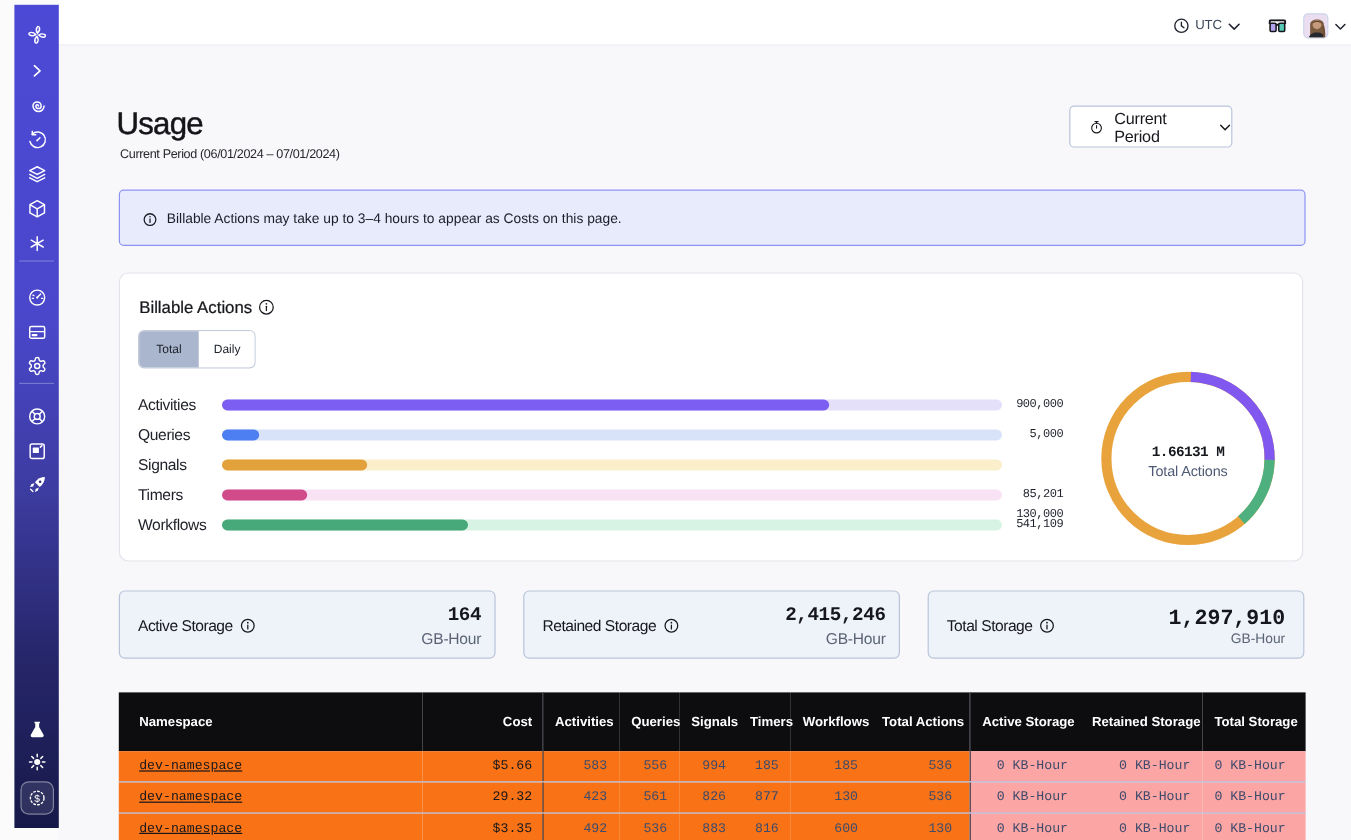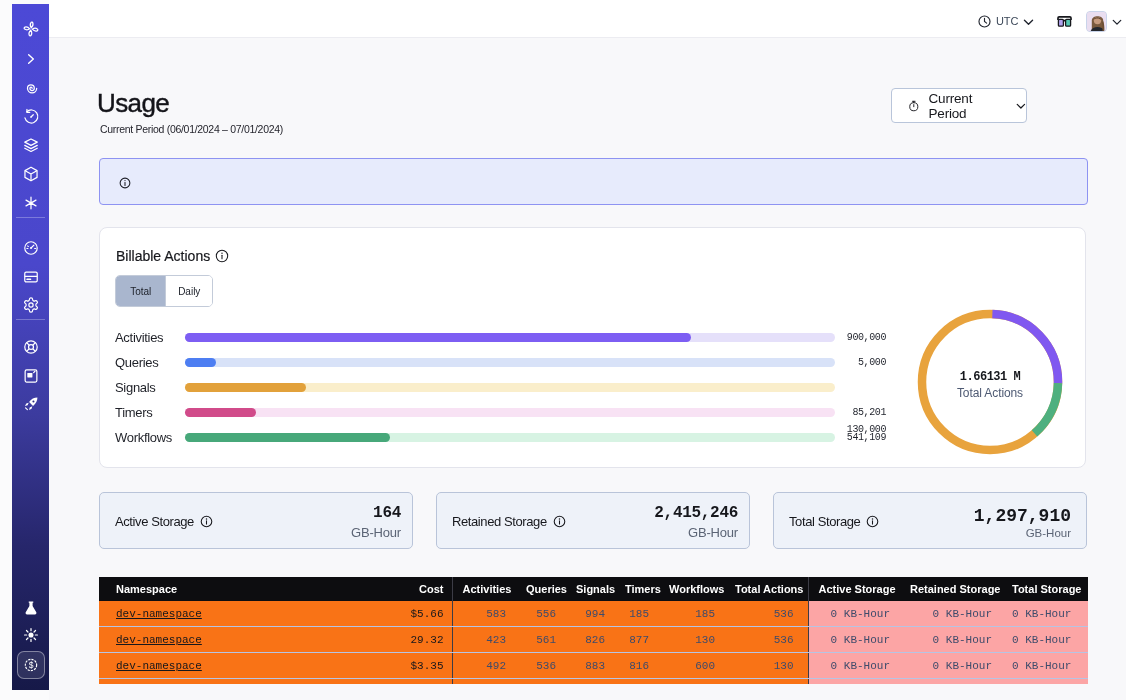--- a/index.html
+++ b/index.html
@@ -20,21 +20,21 @@
 .banner{box-sizing:border-box;background:#e7ebfc;border:1px solid #8e93f2;border-radius:4px;display:flex;align-items:center;font-size:11.5px;color:#1c1d27;}
 .card{background:#fff;border:1px solid #e3e4ec;border-radius:8px;}
 .scard{background:#eef2f9;border:1px solid #b9c4d9;border-radius:5px;}
 .lbl{font-size:13px;letter-spacing:-0.3px;color:#1f2128;line-height:15px;}
 .track{position:absolute;height:9px;border-radius:4.5px;}
 .fill{position:absolute;height:9px;border-radius:4.5px;left:0;top:0;}
 .barval{position:absolute;right:0;font-size:10px;letter-spacing:-0.4px;color:#1f222b;text-align:right;font-family:"Liberation Mono",monospace;line-height:12px;}
 
 table{border-collapse:collapse;table-layout:fixed;}
 #tbl{left:99px;top:577px;width:989px;font-size:11px;}
-#tbl th{background:#0d0d10;color:#fff;font-weight:bold;height:24px;padding:0 10px;white-space:nowrap;}
+#tbl th{background:#0d0d10;color:#fff;font-weight:bold;height:49px;padding:0 10px;white-space:nowrap;}
 #tbl td{height:25px;padding:0 10px;white-space:nowrap;border-bottom:1px solid #b6c4e4;background:#f97316;}
 #tbl td.st{background:#fca5a5;}
 #tbl .num{font-family:"Liberation Mono",monospace;color:#3e4b6b;text-align:right;}
 #tbl .dark{color:#16171c;}
 #tbl .vline{border-left:1px solid #3c3c46;}
 #tbl a{color:#16171c;font-family:"Liberation Mono",monospace;font-size:11px;}
 #tbl td:first-child,#tbl th:first-child{padding-left:17px;}
 #tbl td:nth-child(2),#tbl th:nth-child(2){padding-right:8px;}
 #tbl td:nth-child(8),#tbl th:nth-child(8){padding-right:14px;}
 #tbl td:last-child,#tbl th:last-child{padding-right:20px;}
@@ -138,20 +138,21 @@
 <svg style="margin-left:12px;" width="11" height="12" viewBox="0 0 12 12" fill="none" stroke="#17181d" stroke-width="1.5">
       <path d="M1.5 4l4.5 4.5L10.5 4" stroke-linecap="round" stroke-linejoin="round"></path>
     </svg>
 </div>
 <div class="abs banner" style="left:99px;top:158px;width:989px;height:47px;padding-left:19px;padding-top:2px;gap:8px;">
 <svg width="12" height="12" viewBox="0 0 16 16" fill="none" stroke="#1b1c25" stroke-width="1.4">
       <circle cx="8" cy="8" r="6.5"></circle>
       <path d="M8 7.2v4" stroke-linecap="round"></path>
       <circle cx="8" cy="4.8" r="0.8" fill="#1b1c25" stroke="none"></circle>
     </svg>
+<span>Billable Actions may take up to 3–4 hours to appear as Costs on this page.</span>
 </div>
 <div class="abs card" id="bcard" style="left:99px;top:227px;width:985px;height:239px;"></div>
 <div class="abs" style="left:116px;top:249px;font-size:14px;color:#17181d;display:flex;align-items:center;gap:5px;line-height:14px;-webkit-text-stroke:0.2px #17181d;">Billable Actions
 <svg width="14" height="14" viewBox="0 0 16 16" fill="none" stroke="#17181d" stroke-width="1.2">
       <circle cx="8" cy="8" r="6.5"></circle>
       <path d="M8 7.2v4" stroke-linecap="round"></path>
       <circle cx="8" cy="4.8" r="0.8" fill="#17181d" stroke="none"></circle>
     </svg>
 </div>
 <div class="abs" id="toggle" style="left:115px;top:275px;width:96px;height:30px;border:1px solid #c3cbd9;border-radius:5px;display:flex;font-size:10px;color:#20242d;">

